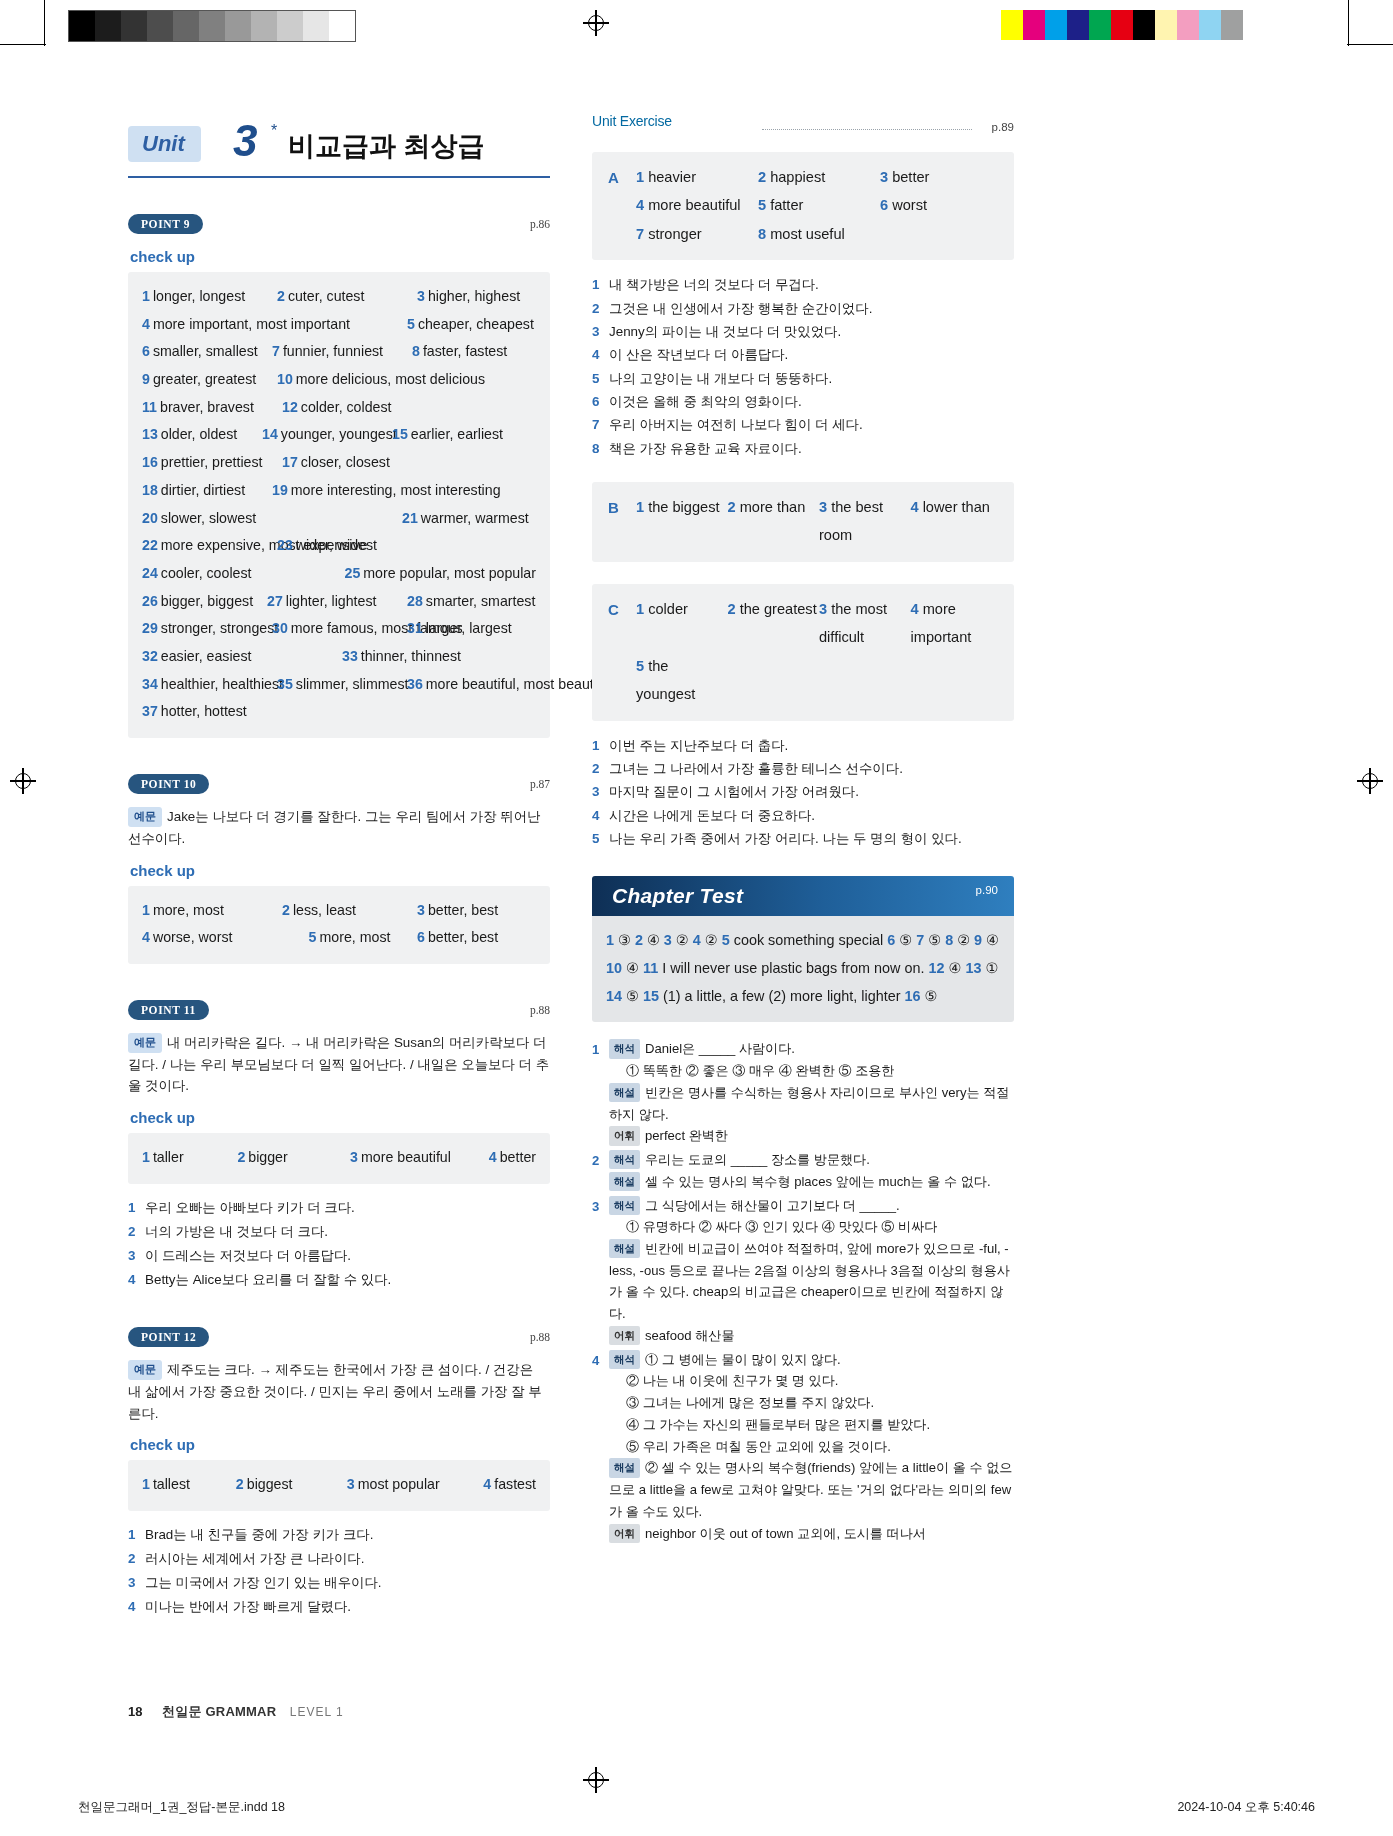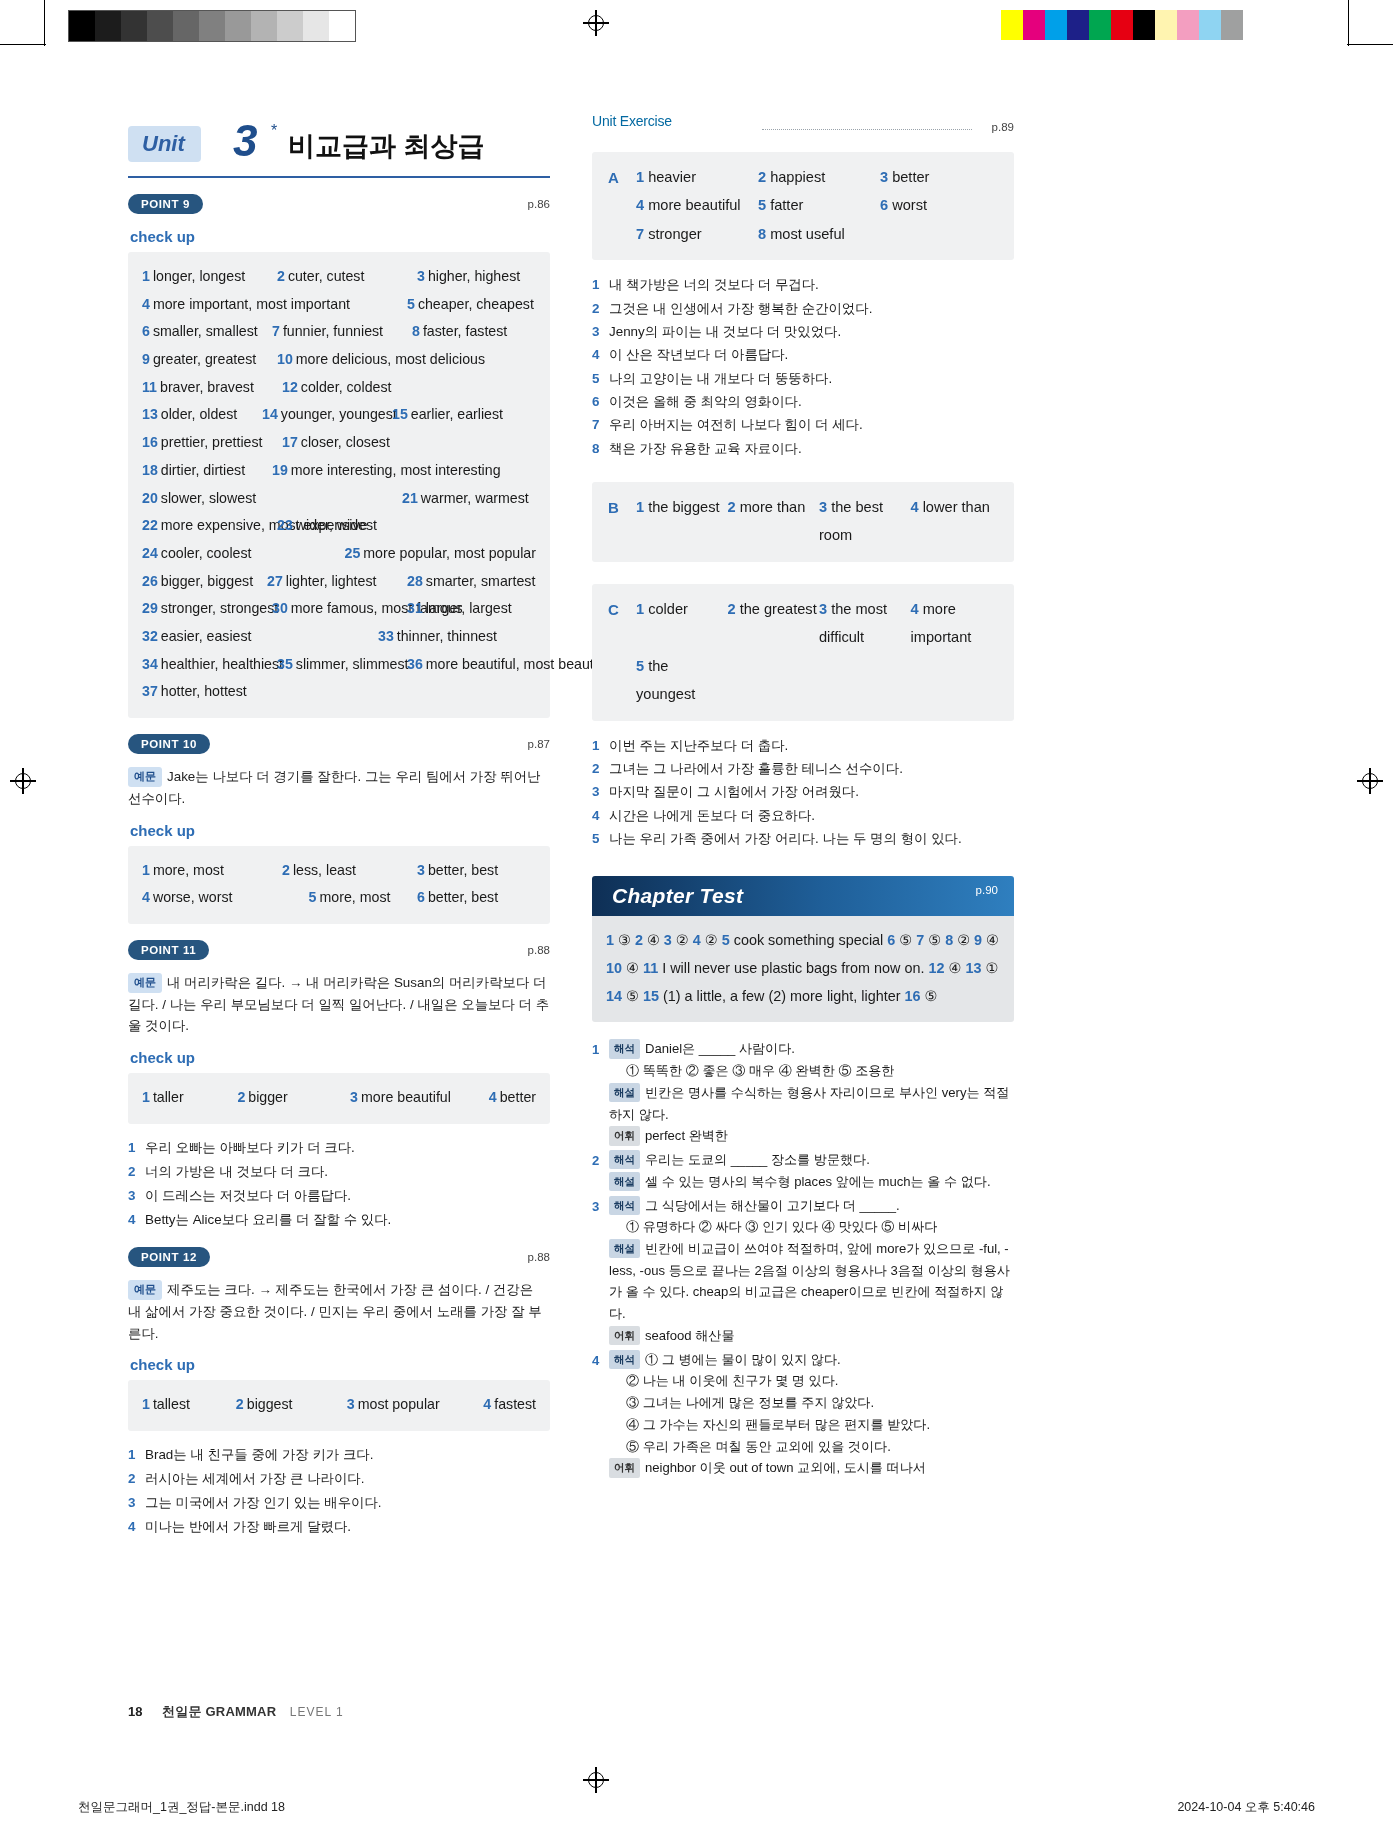--- a/index.html
+++ b/index.html
@@ -35,21 +35,21 @@
     display:inline-block; background:#cfe0f2; color:#2e5fa3;
     font-size:22px; font-weight:bold; font-style:italic;
     padding:5px 16px 5px 14px; border-radius:4px;
     position:absolute; left:0; top:6px;
   }
   .unit-num { position:absolute; left:105px; top:-4px; font-size:44px; font-weight:bold; color:#1f4e8c; font-style:italic; }
   .unit-star { position:absolute; left:143px; top:2px; font-size:16px; color:#1f4e8c; }
   .unit-title { position:absolute; left:160px; top:8px; font-size:27px; font-weight:bold; color:#111; }
 
   
-  .point-row { position:relative; margin-top:16px; height:22px; }
+  .point-row { position:relative; margin-top:36px; height:22px;font-family:Liberation Serif, serif; }
   .point-tag {
     display:inline-block; background:#27557f; color:#fff;
     font-size:11.5px; font-weight:bold; letter-spacing:.6px;
     padding:4px 13px; border-radius:10px;
   }
   .page-ref { position:absolute; right:0; top:4px; font-size:11.5px; color:#444; }
 
   .checkup { font-size:15px; font-weight:bold; color:#2e6db4; margin:12px 0 7px 2px; }
 
   .answerbox {
@@ -238,21 +238,21 @@
           <div class="cell" style="width: 140px;"><span class="num">27</span>lighter, lightest</div>
           <div class="cell" style="width: auto;"><span class="num">28</span>smarter, smartest</div>
         </div>
         <div class="ansrow">
           <div class="cell" style="width: 130px;"><span class="num">29</span>stronger, strongest</div>
           <div class="cell" style="width: 135px;"><span class="num">30</span>more famous, most famous</div>
           <div class="cell" style="width: auto;"><span class="num">31</span>larger, largest</div>
         </div>
         <div class="ansrow">
           <div class="cell" style="width: 200px;"><span class="num">32</span>easier, easiest</div>
-          <div class="cell" style="width: auto; margin-left: 36px;"><span class="num">33</span>thinner, thinnest</div>
+          <div class="cell" style="width: auto;"><span class="num">33</span>thinner, thinnest</div>
         </div>
         <div class="ansrow">
           <div class="cell" style="width: 135px;"><span class="num">34</span>healthier, healthiest</div>
           <div class="cell" style="width: 130px;"><span class="num">35</span>slimmer, slimmest</div>
           <div class="cell" style="width: auto;"><span class="num">36</span>more beautiful, most beautiful</div>
         </div>
         <div class="ansrow">
           <div class="cell" style="width: 160px;"><span class="num">37</span>hotter, hottest</div>
         </div>
         <div class="ansrow"></div>
@@ -488,20 +488,21 @@
           </div>
         </div>
         <div class="srow">
           <div class="n">4</div>
           <div class="body">
             <div><span class="tag">해석</span>① 그 병에는 물이 많이 있지 않다.</div>
             <div class="sub">② 나는 내 이웃에 친구가 몇 명 있다.</div>
             <div class="sub">③ 그녀는 나에게 많은 정보를 주지 않았다.</div>
             <div class="sub">④ 그 가수는 자신의 팬들로부터 많은 편지를 받았다.</div>
             <div class="sub">⑤ 우리 가족은 며칠 동안 교외에 있을 것이다.</div>
+            <div><span class="tag">해설</span>② 셀 수 있는 명사의 복수형(friends) 앞에는 a little이 올 수 없으므로 a little을 a few로 고쳐야 알맞다. 또는 '거의 없다'라는 의미의 few가 올 수도 있다.</div>
             <div><span class="tag vocab">어휘</span>neighbor 이웃  out of town 교외에, 도시를 떠나서</div>
           </div>
         </div>
       </div>
   </div>
 
   <div class="footer">
     <span class="pg">18</span>
     <span class="bk">천일문 GRAMMAR</span>
     <span class="lv">LEVEL 1</span>

